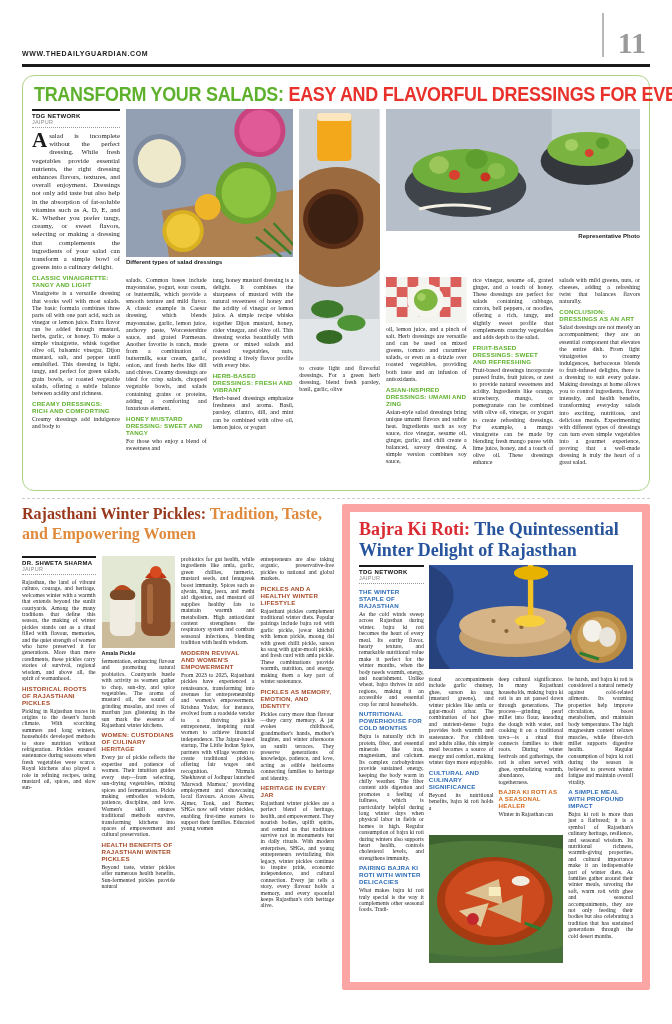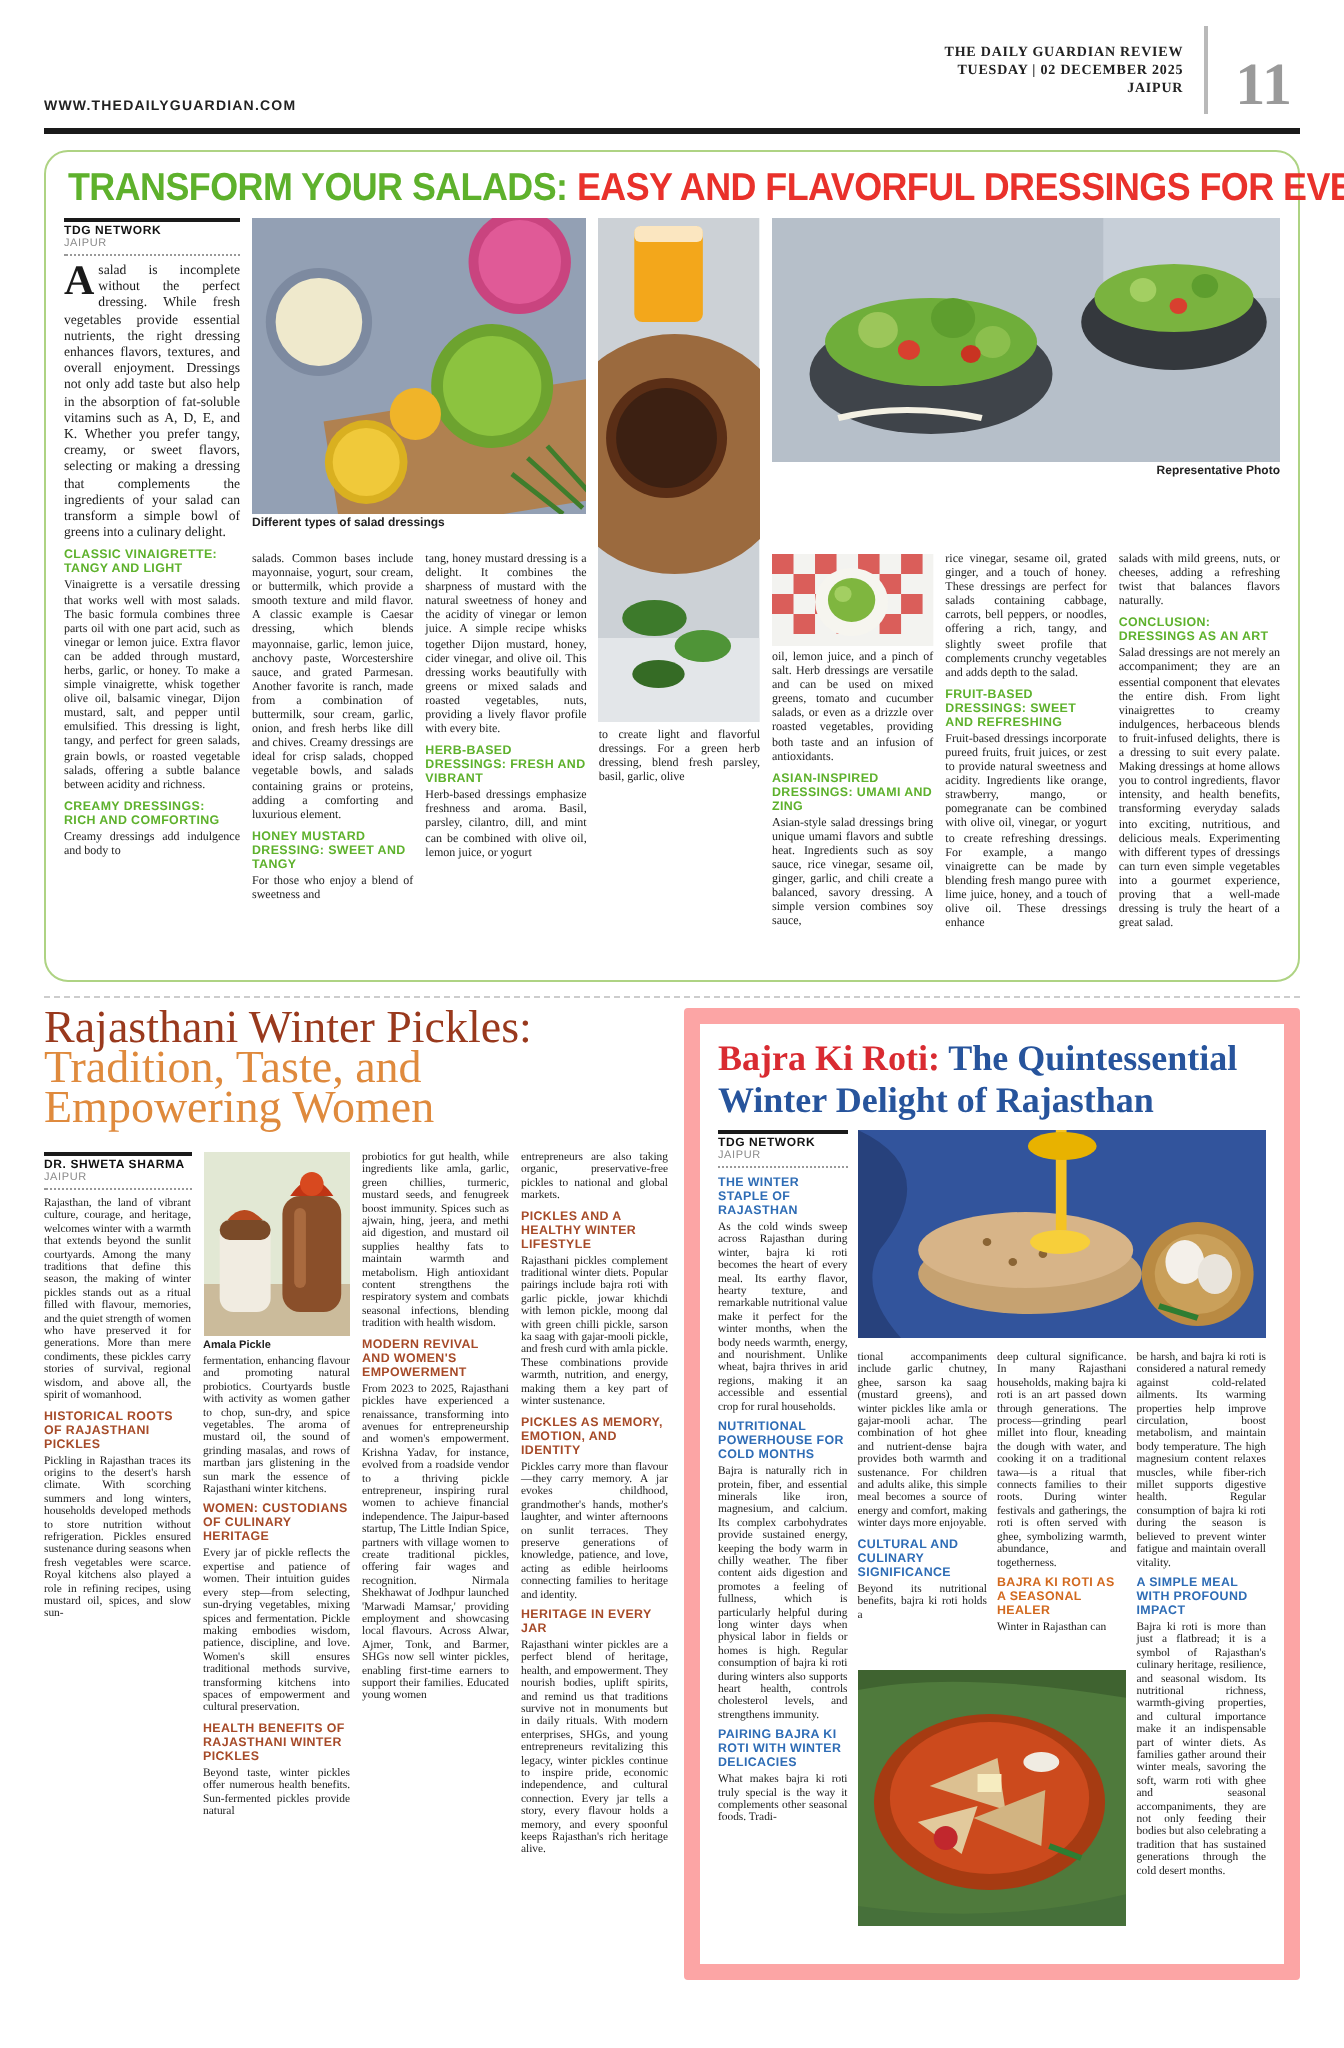--- a/index.html
+++ b/index.html
@@ -41,21 +41,21 @@
   .a1-c3{grid-row:2;grid-column:3;}
   .a1-c5{grid-row:2;grid-column:5;}
   .a1-c6{grid-row:2;grid-column:6;}
   .a1-c7{grid-row:2;grid-column:7;}
   .cap-right{text-align:right;}
   
   .divider{margin:7px 22px 5px 22px;border-top:1px dashed #cccccc;}
   .bottom{margin:0 22px;display:flex;gap:8px;height:486px;}
   
   .a2{width:312px;flex:none;}
-  .a2-hl{font-family:"Liberation Serif",serif;font-weight:normal;font-size:23px;line-height:20px;margin-bottom:12px;}
+  .a2-hl{font-family:"Liberation Serif",serif;font-weight:bold;font-size:16px;line-height:20px;margin-bottom:12px;}
   .a2-hl .m{color:#99391d;}
   .a2-hl .o{color:#df8a3d;}
   .a2 .shead{color:#a64a28;}
   .a2-body{display:grid;grid-template-columns:repeat(4,1fr);gap:6px;height:438px;overflow:hidden;}
   .a2 .bt{font-size:5.7px;line-height:6.4px;}
   .a2 .cap{font-size:5.5px;}
   
   .a3{flex:1;border:8px solid #fca5a5;border-radius:2px;padding:6px 9px;box-sizing:border-box;background:#fff;}
   .a3-hl{font-family:"Liberation Serif",serif;font-weight:bold;font-size:18px;line-height:20.5px;margin:1px 0 5px 0;}
   .a3-hl .r{color:#d92b31;}
@@ -73,25 +73,20 @@
 </style>
 </head>
 <body>
 
 <div class="page">
 
   <div class="hdr">
     <div class="hdr-row">
       <div class="hdr-url">WWW.THEDAILYGUARDIAN.COM</div>
       <div class="hdr-right">
-        <div class="hdr-meta">
-          <div>THE DAILY GUARDIAN REVIEW</div>
-          <div>TUESDAY | 02 DECEMBER 2025</div>
-          <div>JAIPUR</div>
-        </div>
         <div class="vrule"></div>
         <div class="vrule"></div>
         <div class="hdr-page">11</div>
       </div>
     </div>
   </div>
   <div class="hdr-rule"></div>
 
   <div class="a1">
     <div class="a1-hl">

